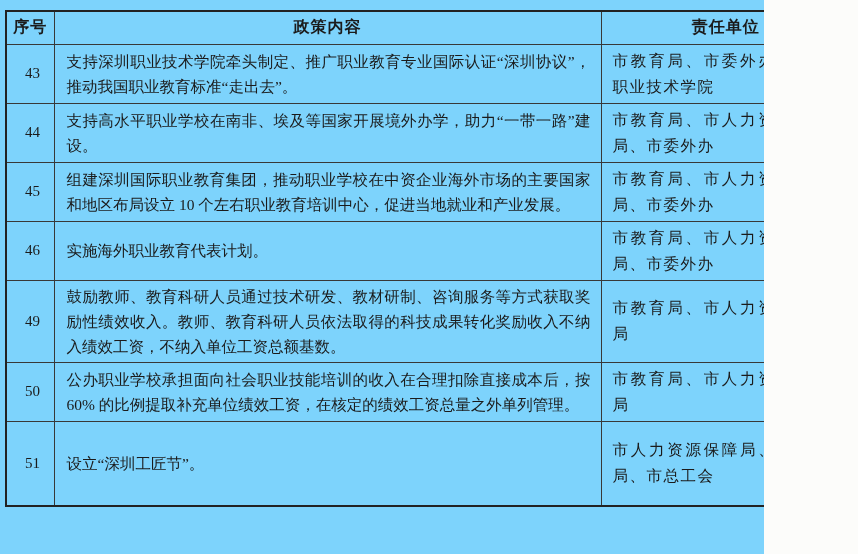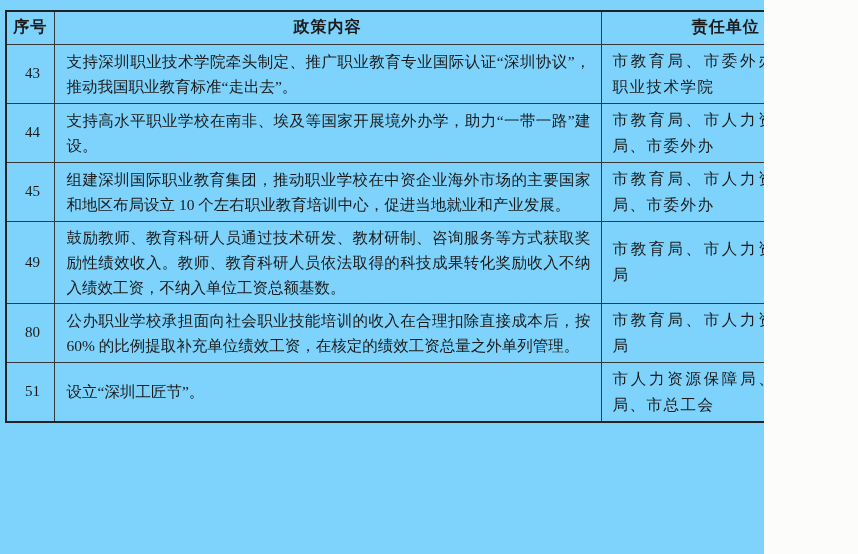--- a/index.html
+++ b/index.html
@@ -101,31 +101,36 @@
     <td class="cell-content">支持高水平职业学校在南非、埃及等国家开展境外办学，助力“一带一路”建设。</td>
     <td class="cell-unit">市教育局、市人力资源保障局、市委外办</td>
   </tr>
 
   <tr>
     <td class="cell-index">45</td>
     <td class="cell-content">组建深圳国际职业教育集团，推动职业学校在中资企业海外市场的主要国家和地区布局设立 10 个左右职业教育培训中心，促进当地就业和产业发展。</td>
     <td class="cell-unit">市教育局、市人力资源保障局、市委外办</td>
   </tr>
 
+  <tr>
+    <td class="cell-index">46</td>
+    <td class="cell-content">实施海外职业教育代表计划。</td>
+    <td class="cell-unit">市教育局、市人力资源保障局、市委外办</td>
+  </tr>
 
 
 
   <tr>
     <td class="cell-index">49</td>
     <td class="cell-content">鼓励教师、教育科研人员通过技术研发、教材研制、咨询服务等方式获取奖励性绩效收入。教师、教育科研人员依法取得的科技成果转化奖励收入不纳入绩效工资，不纳入单位工资总额基数。</td>
     <td class="cell-unit">市教育局、市人力资源保障局</td>
   </tr>
 
   <tr>
-    <td class="cell-index">80</td>
+    <td class="cell-index">50</td>
     <td class="cell-content">公办职业学校承担面向社会职业技能培训的收入在合理扣除直接成本后，按 60% 的比例提取补充单位绩效工资，在核定的绩效工资总量之外单列管理。</td>
     <td class="cell-unit">市教育局、市人力资源保障局</td>
   </tr>
 
   <tr>
     <td class="cell-index">51</td>
     <td class="cell-content">设立“深圳工匠节”。</td>
     <td class="cell-unit">市人力资源保障局、市教育局、市总工会</td>
   </tr>
 </tbody>

